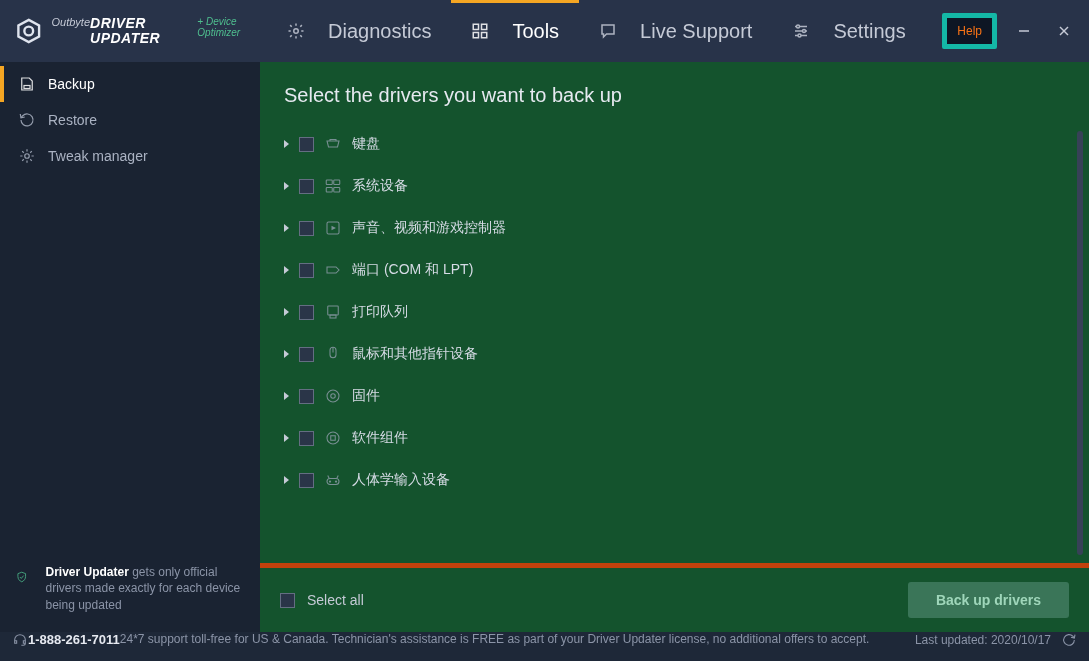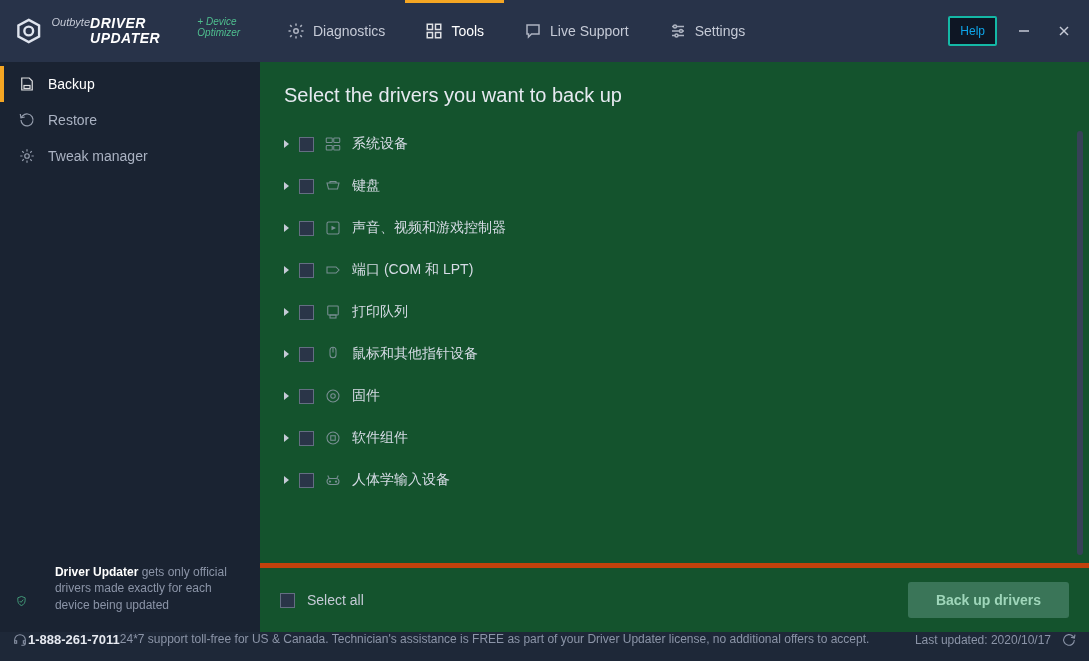--- a/index.html
+++ b/index.html
@@ -7,36 +7,36 @@
 
 
 .header { height: 62px; background: #283349; display: flex; align-items: center; padding: 0 12px; }
 .logo-area { display: flex; align-items: center; gap: 10px; padding-left: 4px; width: 255px; }
 .logo-icon { width: 30px; height: 30px; }
 .logo-text { display: flex; flex-direction: row; line-height: 1.1; font-style: italic; }
 .logo-brand { font-size: 11px; color: #c5cad6; }
 .logo-title { font-size: 14px; font-weight: 700; letter-spacing: 0.5px; color: #fff; }
 .logo-sub { font-size: 10px; color: #4fbf8f; }
 .top-tabs { display: flex; height: 100%; }
-.top-tab { display: flex; align-items: center; gap: 8px; padding: 0 20px; color: #c5cad6; cursor: pointer; font-size: 14px; position: relative; }
+.top-tab { display: flex; align-items: center; gap: 23px; padding: 0 20px; color: #c5cad6; cursor: pointer; font-size: 20px; position: relative; }
 .top-tab .ticon { width: 18px; height: 18px; opacity: 0.85; }
 .top-tab.active { color: #fff; }
 .top-tab.active::before { content:""; position:absolute; top:0; left:0; right:0; height:3px; background:#f5a623; }
 .top-right { margin-left: auto; display: flex; align-items: center; gap: 14px; }
-.help-btn { background: #0e1624; color:#0ea5e9; font-size:12px; padding:6px 10px; border:2px solid #14b8a6; border-radius:2px; cursor:pointer; }
+.help-btn { background: #0e1624; color:#f97316; font-size:12px; padding:6px 10px; border:5px solid #14b8a6; border-radius:2px; cursor:pointer; }
 .win-btn { width: 26px; height: 26px; display:flex; align-items:center; justify-content:center; color:#c5cad6; cursor:pointer; }
 
 
 .body { display:flex; height: 570px; }
 .sidebar { width: 260px; background:#1a2332; padding-top: 4px; display:flex; flex-direction:column; }
 .side-item { display:flex; align-items:center; gap:12px; padding:9px 18px; color:#aab2c2; cursor:pointer; font-size:14px; }
 .side-item.active { color:#fff; position:relative; }
 .side-item.active::before { content:""; position:absolute; left:0; top:0; bottom:0; width:4px; background:#f5a623; }
 .sicon { width:18px; height:18px; opacity:0.85; flex-shrink:0; }
-.side-promo { margin-top:auto; padding:14px 16px 18px; display:flex; gap:28px; align-items:flex-end; }
+.side-promo { margin-top:auto; padding:14px 16px 18px; display:flex; gap:18px; align-items:flex-start; }
 .promo-text { font-size:12px; color:#8b94a7; line-height:1.4; }
 .promo-text b { color:#fff; font-weight:600; }
 
 
 .main { flex:1; background:#14532d; display:flex; flex-direction:column; padding:0 0 0 0; position:relative; }
 .main-title { font-size:20px; font-weight:300; color:#e6e9f0; padding:22px 24px 16px; }
 .driver-list { flex:1; overflow:hidden; padding:0 10px 0 24px; position:relative; }
 .driver-row { display:flex; align-items:center; gap:10px; padding:12px 0; color:#c5cad6; font-size:14px; }
 .caret { width:0; height:0; border-top:4px solid transparent; border-bottom:4px solid transparent; border-left:5px solid #c5cad6; cursor:pointer; }
 .chk { width:15px; height:15px; border:1px solid #646e82; background:#2a3548; cursor:pointer; }
@@ -154,34 +154,34 @@
   </div>
 
   <div class="main">
     <div class="main-title">Select the drivers you want to back up</div>
     <div class="driver-list">
       <div id="driver-rows">
           <div class="driver-row">
             <div class="caret"></div>
             <div class="chk"></div>
             <svg class="dicon" viewBox="0 0 24 24">
+              <path d="M4 8h16l-2 8H6z M8 8V6h8v2" fill="none" stroke="#9aa3b5" stroke-width="1.4"></path>
+            </svg>
+            <span class="driver-label">键盘</span>
+          </div>
+          <div class="driver-row">
+            <div class="caret"></div>
+            <div class="chk"></div>
+            <svg class="dicon" viewBox="0 0 24 24">
               <rect x="3" y="4" width="8" height="6" rx="1" fill="none" stroke="#9aa3b5" stroke-width="1.4"></rect>
               <rect x="13" y="4" width="8" height="6" rx="1" fill="none" stroke="#9aa3b5" stroke-width="1.4"></rect>
               <rect x="3" y="14" width="8" height="6" rx="1" fill="none" stroke="#9aa3b5" stroke-width="1.4"></rect>
               <rect x="13" y="14" width="8" height="6" rx="1" fill="none" stroke="#9aa3b5" stroke-width="1.4"></rect>
             </svg>
             <span class="driver-label">系统设备</span>
-          </div>
-          <div class="driver-row">
-            <div class="caret"></div>
-            <div class="chk"></div>
-            <svg class="dicon" viewBox="0 0 24 24">
-              <path d="M4 8h16l-2 8H6z M8 8V6h8v2" fill="none" stroke="#9aa3b5" stroke-width="1.4"></path>
-            </svg>
-            <span class="driver-label">键盘</span>
           </div>
           <div class="driver-row">
             <div class="caret"></div>
             <div class="chk"></div>
             <svg class="dicon" viewBox="0 0 24 24">
               <rect x="4" y="4" width="16" height="16" rx="2" fill="none" stroke="#9aa3b5" stroke-width="1.4"></rect>
               <polygon points="10,9 16,12 10,15" fill="#9aa3b5"></polygon>
             </svg>
             <span class="driver-label">声音、视频和游戏控制器</span>
           </div>

